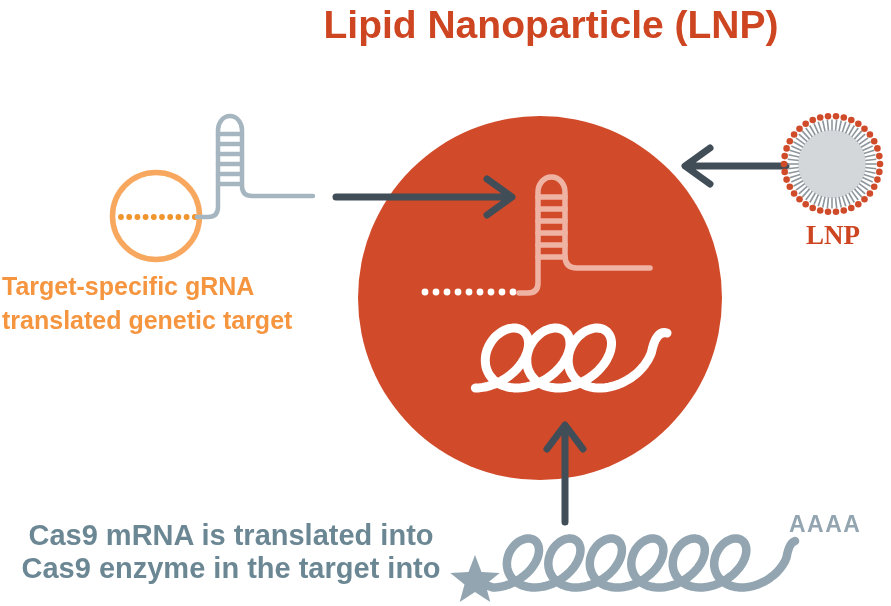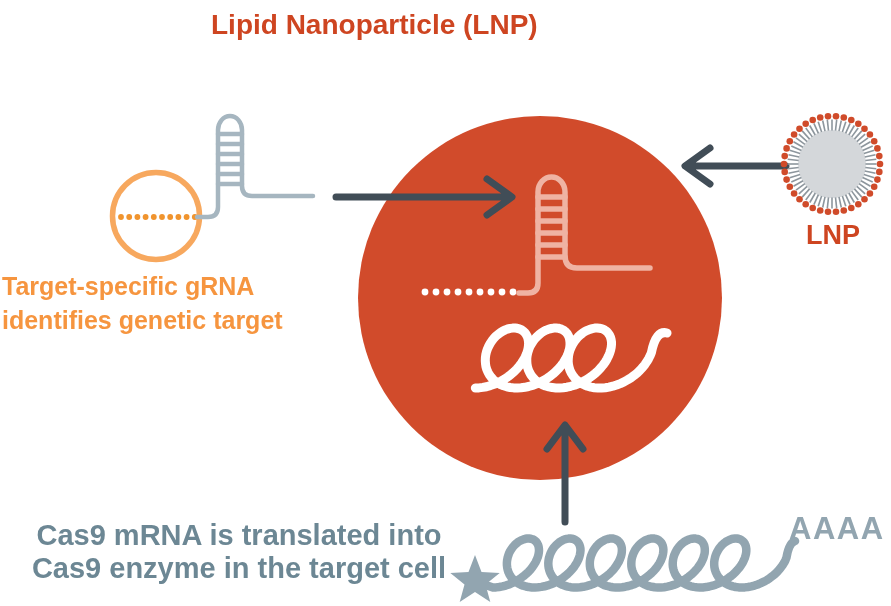--- a/index.html
+++ b/index.html
@@ -1,26 +1,26 @@
 <!DOCTYPE html>
 <html style="--title-red: #CE4521; --circle-red: #D14B2B; --pink: #EFB3A3; --hairpin-gray: #A6B6C0; --arrow-dark: #414D57; --ring-orange: #F7A85E; --dot-orange: #F0942E; --text-orange: #F6953F; --text-slate: #6C8794; --strand-slate: #92A5B0; --lnp-fill: #D4D7DA; --lnp-spoke: #8D969D; --lnp-dot: #D04B2A;"><head>
 <meta charset="utf-8">
 <style>
   html,body{margin:0;padding:0;background:#fff;}
   .stage{position:relative;width:891px;height:606px;background:#fff;overflow:hidden;
          font-family:"Liberation Sans",sans-serif;}
   .stage svg{position:absolute;left:0;top:0;}
   .txt{position:absolute;font-weight:bold;white-space:nowrap;}
-  .title{left:211px;top:2px;width:680px;font-size:28px;line-height:46px;
+  .title{left:211px;top:2px;width:680px;text-align:center;font-size:39px;line-height:46px;
          color:var(--title-red);}
   .grna-label{left:2px;top:269px;font-size:25px;line-height:34px;color:var(--text-orange);}
   .cas9-label{left:0;top:519px;width:462px;text-align:center;font-size:29px;line-height:33px;
-         color:var(--text-slate);margin-left:8px;}
-  .lnp-label{left:790px;top:220px;width:86px;text-align:center;font-size:27px;color:var(--title-red);}
-  .polya-label{left:789px;top:511px;font-size:31px;letter-spacing:1.5px;color:var(--strand-slate);}
+         color:var(--text-slate);}
+  .lnp-label{left:790px;top:220px;width:86px;text-align:center;font-size:27px;color:var(--title-red);font-family:Liberation Serif, serif;}
+  .polya-label{left:789px;top:511px;font-size:23px;letter-spacing:1.5px;color:var(--strand-slate);}
   
   .c-circle{fill:var(--circle-red);}
   .s-pink{stroke:var(--pink);fill:none;stroke-width:5.5;stroke-linecap:round;stroke-linejoin:round;}
   .s-gray{stroke:var(--hairpin-gray);fill:none;stroke-width:4.5;stroke-linecap:round;stroke-linejoin:round;}
   .s-arrow{stroke:var(--arrow-dark);fill:none;stroke-width:7;stroke-linecap:round;stroke-linejoin:round;}
   .s-ring{stroke:var(--ring-orange);fill:none;stroke-width:5.5;}
   .f-dotorange{fill:var(--dot-orange);}
   .f-white{fill:#ffffff;}
   .s-white{stroke:#ffffff;fill:none;stroke-width:9;stroke-linecap:round;stroke-linejoin:round;}
   .s-strand{stroke:var(--strand-slate);fill:none;stroke-width:8.5;stroke-linecap:round;stroke-linejoin:round;}
@@ -190,24 +190,24 @@
       <polygon class="f-strand" points="475,555 481.5,572.1 499.7,573 485.5,584.4 490.3,602 475,592 459.7,602 464.5,584.4 450.3,573 468.5,572.1"></polygon>
     </g>
   </svg>
 
   <div class="txt title">
     <div>Lipid Nanoparticle (LNP)</div>
   </div>
 
   <div class="txt grna-label">
     <div>Target-specific gRNA</div>
-    <div>identifies genetic target</div>
+    <div>translated genetic target</div>
   </div>
 
   <div class="txt cas9-label">
     <div>Cas9 mRNA is translated into</div>
-    <div>Cas9 enzyme in the target cell</div>
+    <div>Cas9 enzyme in the target into</div>
   </div>
 
   <div class="txt lnp-label">LNP</div>
 
   <div class="txt polya-label">AAAA</div>
 </div>
 
 </body></html>

